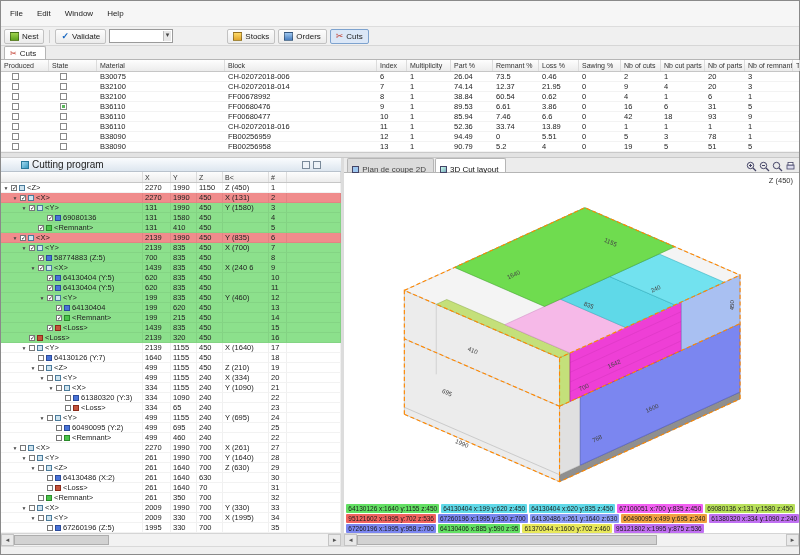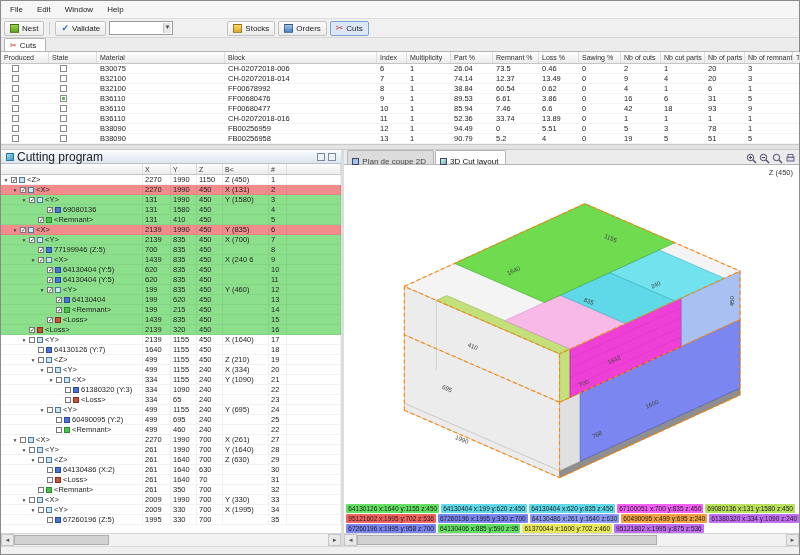--- a/index.html
+++ b/index.html
@@ -3,21 +3,21 @@
 <meta charset="utf-8">
 <style>
   *{margin:0;padding:0;box-sizing:border-box}
   html,body{width:800px;height:555px;overflow:hidden;background:#f0f0f0;
     font-family:"Liberation Sans",sans-serif;color:#222}
   .app{width:800px;height:555px;border:1px solid #8a8a8a;display:flex;flex-direction:column;background:#f0f0f0}
   
   .titlebar{height:14px;background:linear-gradient(#f5f9fd,#d7e3f0);border-bottom:1px solid #b9c6d5;
     display:flex;align-items:center;gap:4px;padding:0 4px;font-size:8px;font-weight:bold;color:#333}
   .appicon{width:9px;height:9px;background:linear-gradient(135deg,#e33 0 33%,#3a7 33% 66%,#36c 66%);border:1px solid #666}
-  .menubar{height:18px;background:#f6f6f6;border-bottom:1px solid #ddd;display:flex;align-items:center;padding:0 2px}
+  .menubar{height:26px;background:#f6f6f6;border-bottom:1px solid #ddd;display:flex;align-items:center;padding:0 2px}
   .menu-item{font-size:8px;padding:1px 7px;cursor:default}
   .toolbar{height:19px;display:flex;align-items:center;gap:3px;padding:0 3px;border-bottom:1px solid #d6d6d6}
   .tool-btn{display:flex;align-items:center;gap:3px;height:15px;padding:0 5px;font-size:8px;
     border:1px solid #c2c2c2;border-radius:2px;background:linear-gradient(#fdfdfd,#ebebeb)}
   .tool-btn.pressed{background:#dbe7f7;border-color:#7da2ce}
   .tico{width:9px;height:9px;display:inline-block;border:1px solid rgba(0,0,0,.35)}
   .i-nest{background:linear-gradient(#9ed24d,#5fa41e)}
   .i-validate{border:none;width:auto;height:auto;color:#1565c0;font-weight:bold;font-size:9px;line-height:8px}
   .i-stocks{background:linear-gradient(#ffd966,#e0a62d)}
   .i-orders{background:linear-gradient(#9ec7f0,#4a7fc0)}
@@ -39,21 +39,21 @@
   .trow{height:10px;background:#fff;border-bottom:1px solid #f3f3f3}
   .td{font-size:7.5px;line-height:10px;padding:0 3px;white-space:nowrap;overflow:hidden}
   .cb{width:7px;height:7px;margin:1px 0 0 8px;display:inline-block;background:#fff;border:1px solid #8a8a8a}
   .cb-on{background:#5cb85c;box-shadow:inset 0 0 0 1px #fff}
   
   .splitter{height:5px;background:#e3e3e3;border-bottom:1px solid #c9c9c9}
   .bottom{flex:1;display:flex;min-height:0}
   .panel-l{width:355px;display:flex;flex-direction:column;border-right:3px solid #dcdcdc;background:#fff;min-height:0}
   .panel-r{flex:1;display:flex;flex-direction:column;background:#fff;min-height:0}
   .p-head{height:14px;background:linear-gradient(#fafcfe,#dde6ef);border-bottom:1px solid #b9c2cc;
-    display:flex;align-items:center;gap:3px;padding:0 5px;font-size:12px}
+    display:flex;align-items:center;gap:3px;padding:0 20px;font-size:10px}
   .p-head .spring{flex:1}
   .mini{width:8px;height:8px;border:1px solid #7a8a9a;background:#eef3f8}
   .cubeico{width:8px;height:8px;background:linear-gradient(135deg,#9fd8ef,#3a9ac0);border:1px solid #2a7a9a}
   
   .ptcols,.prow{display:grid;grid-template-columns:142px 28px 26px 26px 46px 18px 1fr}
   .ptcols{height:11px;background:linear-gradient(#fdfdfd,#ececec);border-bottom:1px solid #c6c6c6}
   .ptc{font-size:7px;padding:2px 2px 0;border-right:1px solid #dcdcdc;color:#333}
   .tree-body{flex:1;overflow:hidden;background:#fff}
   .prow{height:10px;border-bottom:1px solid rgba(0,0,0,.05)}
   .bg-w{background:#fff}.bg-p{background:#f08c8c}.bg-g{background:#8ce08c}
@@ -174,21 +174,21 @@
         </div>
         <div class="trow">
           <div class="td"><span class="cb"></span></div>
           <div class="td"><span class="cb"></span></div>
           <div class="td">B32100</div>
           <div class="td">CH-02072018-014</div>
           <div class="td">7</div>
           <div class="td">1</div>
           <div class="td">74.14</div>
           <div class="td">12.37</div>
-          <div class="td">13.49</div>
+          <div class="td">21.95</div>
           <div class="td">0</div>
           <div class="td">9</div>
           <div class="td">4</div>
           <div class="td">20</div>
           <div class="td">3</div>
           <div class="td"></div>
         </div>
         <div class="trow">
           <div class="td"><span class="cb"></span></div>
           <div class="td"><span class="cb"></span></div>
@@ -412,21 +412,21 @@
             <div class="pc">450</div>
             <div class="pc">X (700)</div>
             <div class="pc">7</div>
             <div class="pc"></div>
           </div>
           <div class="prow bg-g">
             <div class="pc-tree" style="padding-left:29px">
               <span class="exp-sp"></span>
               <span class="cb2 ck"></span>
               <span class="nico part"></span>
-              <span>77199946 (Z:5)</span>
+              <span>58774883 (Z:5)</span>
             </div>
             <div class="pc">700</div>
             <div class="pc">835</div>
             <div class="pc">450</div>
             <div class="pc"></div>
             <div class="pc">8</div>
             <div class="pc"></div>
           </div>
           <div class="prow bg-g">
             <div class="pc-tree" style="padding-left:29px">

